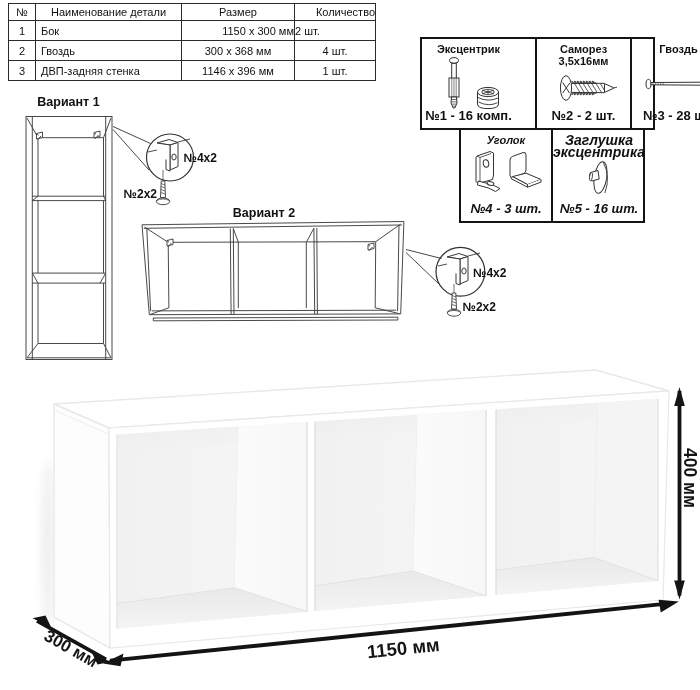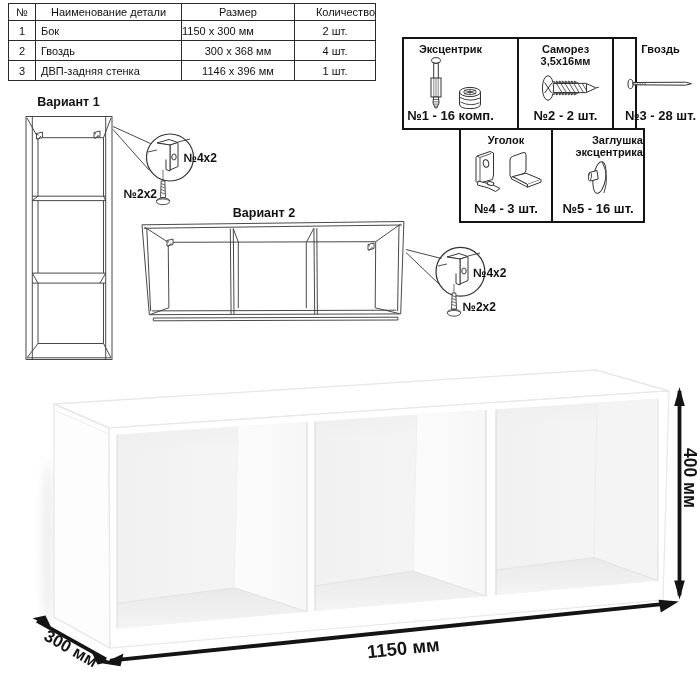--- a/index.html
+++ b/index.html
@@ -20,41 +20,41 @@
       <tr style="height:17px;">
 <td style="width:26px;text-align:center;">№</td>
 <td style="width:145px;text-align:center;">Наименование детали</td>
 <td style="width:112px;text-align:center;">Размер</td>
 <td style="width:80px;text-align:right;">Количество</td>
 </tr>
 
 <tr style="height:20px;">
 <td style="text-align:center;">1</td>
 <td style="padding-left:5px;margin-top:16px;">Бок</td>
-<td style="text-align:left;">1150 x 300 мм</td>
-<td style="text-align:center;">2 шт.</td>
+<td style="text-align:right;">1150 x 300 мм</td>
+<td style="">2 шт.</td>
 </tr>
 
 <tr style="height:20px;">
 <td style="text-align:center;">2</td>
 <td style="padding-left:5px;">Гвоздь</td>
 <td style="text-align:center;">300 x 368 мм</td>
 <td style="text-align:center;">4 шт.</td>
 </tr>
 
 <tr style="height:20px;">
 <td style="text-align:center;">3</td>
 <td style="padding-left:5px;">ДВП-задняя стенка</td>
 <td style="text-align:center;">1146 x 396 мм</td>
 <td style="text-align:center;">1 шт.</td>
 </tr>
 </tbody>
   </table>
 
-<div class="hwrow" style="left:402px;top:37px;width:235px;height:93px;">
+<div class="hwrow" style="left:420px;top:37px;width:235px;height:93px;">
 
 <div class="hwcell" style="flex:1;">
 <div class="hwtitle">Эксцентрик</div>
 <svg width="93" height="56" viewBox="0 0 93 56" style="display:block;margin:0 auto;">
 
 <g stroke="#333" fill="#fff" stroke-width="1">
 <ellipse cx="32" cy="5.5" rx="4.4" ry="2.9"></ellipse>
 <path d="M28.4 7.2 q3.6 2.4 7.2 0" fill="none" stroke-width="0.8"></path>
 <path d="M29.7 8.3 V23 M34.3 8.3 V23" fill="none"></path>
 <rect x="27" y="23" width="10" height="19"></rect>
@@ -99,42 +99,42 @@
 <g stroke="#333" fill="#fff" stroke-width="1">
 <ellipse cx="16.5" cy="29" rx="2.5" ry="4.6"></ellipse>
 <path d="M19 27.5 L71.5 27.2 L77.5 28.7 L71.5 30.2 L19 29.8 z" fill="#fff"></path>
 <path d="M20.5 27.5 l1.3 2.4 m1.2 -2.4 l1.3 2.4 m1.2 -2.4 l1.3 2.4 m1.2 -2.4 l1.3 2.4 m1.2 -2.4 l1.3 2.4" stroke-width="0.6" fill="none"></path>
 </g>
 </svg>
 <div class="hwlabel">№3 - 28 шт.</div>
 </div>
 </div>
 
-<div class="hwrow" style="left:459px;top:128px;width:186px;height:95px;">
+<div class="hwrow" style="left:459px;top:128px;width:186px;height:95px;font-style:italic;">
 
 <div class="hwcell" style="flex:1;">
 <div class="hwtitle">Уголок</div>
 <svg width="90" height="50" viewBox="0 0 90 50" style="display:block;margin:0 auto;">
 
 <g stroke="#333" fill="#fff" stroke-width="1">
 <path d="M16 10 L29 5.5 l3.5 1.5 V29 l-1 4.5 L17 37.5 l-2 -2 V11.5 z"></path>
 <path d="M16 10 l3 1.5 l11 -4 M19 11.5 V36" fill="none" stroke-width="0.8"></path>
 <ellipse cx="25" cy="17.5" rx="2.7" ry="3.7" transform="rotate(-10 25 17.5)"></ellipse>
 <path d="M17 35 l14 3.5 l8 4 l-4.5 3 l-7 -3.5 l-11 -3 z"></path>
 <ellipse cx="29.5" cy="37.5" rx="3.4" ry="1.8" transform="rotate(8 29.5 37.5)"></ellipse>
 <path d="M49 14 q0 -2.6 2.6 -3.6 L62 6.6 q3 -0.8 3 2.2 V24 q0 2.6 -2.6 3.6 L52 31.4 q-3 0.8 -3 -2.2 z"></path>
 <path d="M51.5 30.6 L65 27.2 L80 33.5 L66.5 38.5 z" fill="#fff"></path>
 <path d="M80 33.5 v2.6 L66.5 41.2 v-2.7 M51.5 30.6 L66.5 38.5 v2.7 L50 32.6 z" fill="#fff"></path>
 </g>
 </svg>
 <div class="hwlabel">№4 - 3 шт.</div>
 </div>
 
 <div class="hwcell" style="flex:1;">
-<div class="hwtitle" style="font-size:11px;text-align:right;">Заглушка<br>эксцентрика</div>
+<div class="hwtitle" style="font-size:14px;">Заглушка<br>эксцентрика</div>
 <svg width="90" height="42" viewBox="0 0 90 42" style="display:block;margin:0 auto;">
 
 <g stroke="#333" fill="#fff" stroke-width="1">
 <ellipse cx="46.5" cy="19.5" rx="6.2" ry="16" transform="rotate(9 46.5 19.5)"></ellipse>
 <path d="M49.3 4.2 q7.5 14.5 1.6 30.8" fill="none" stroke-width="0.9"></path>
 <path d="M36.5 14.5 l7.5 -2 l1.2 8.5 l-7.5 2 q-3 -4.2 -1.2 -8.5 z"></path>
 <path d="M36.5 14.5 q-2.5 4.3 1.2 8.5" fill="none" stroke-width="0.9"></path>
 <ellipse cx="37" cy="18.7" rx="1.4" ry="4.2" transform="rotate(9 37 18.7)" stroke-width="0.8"></ellipse>
 </g>
 </svg>

